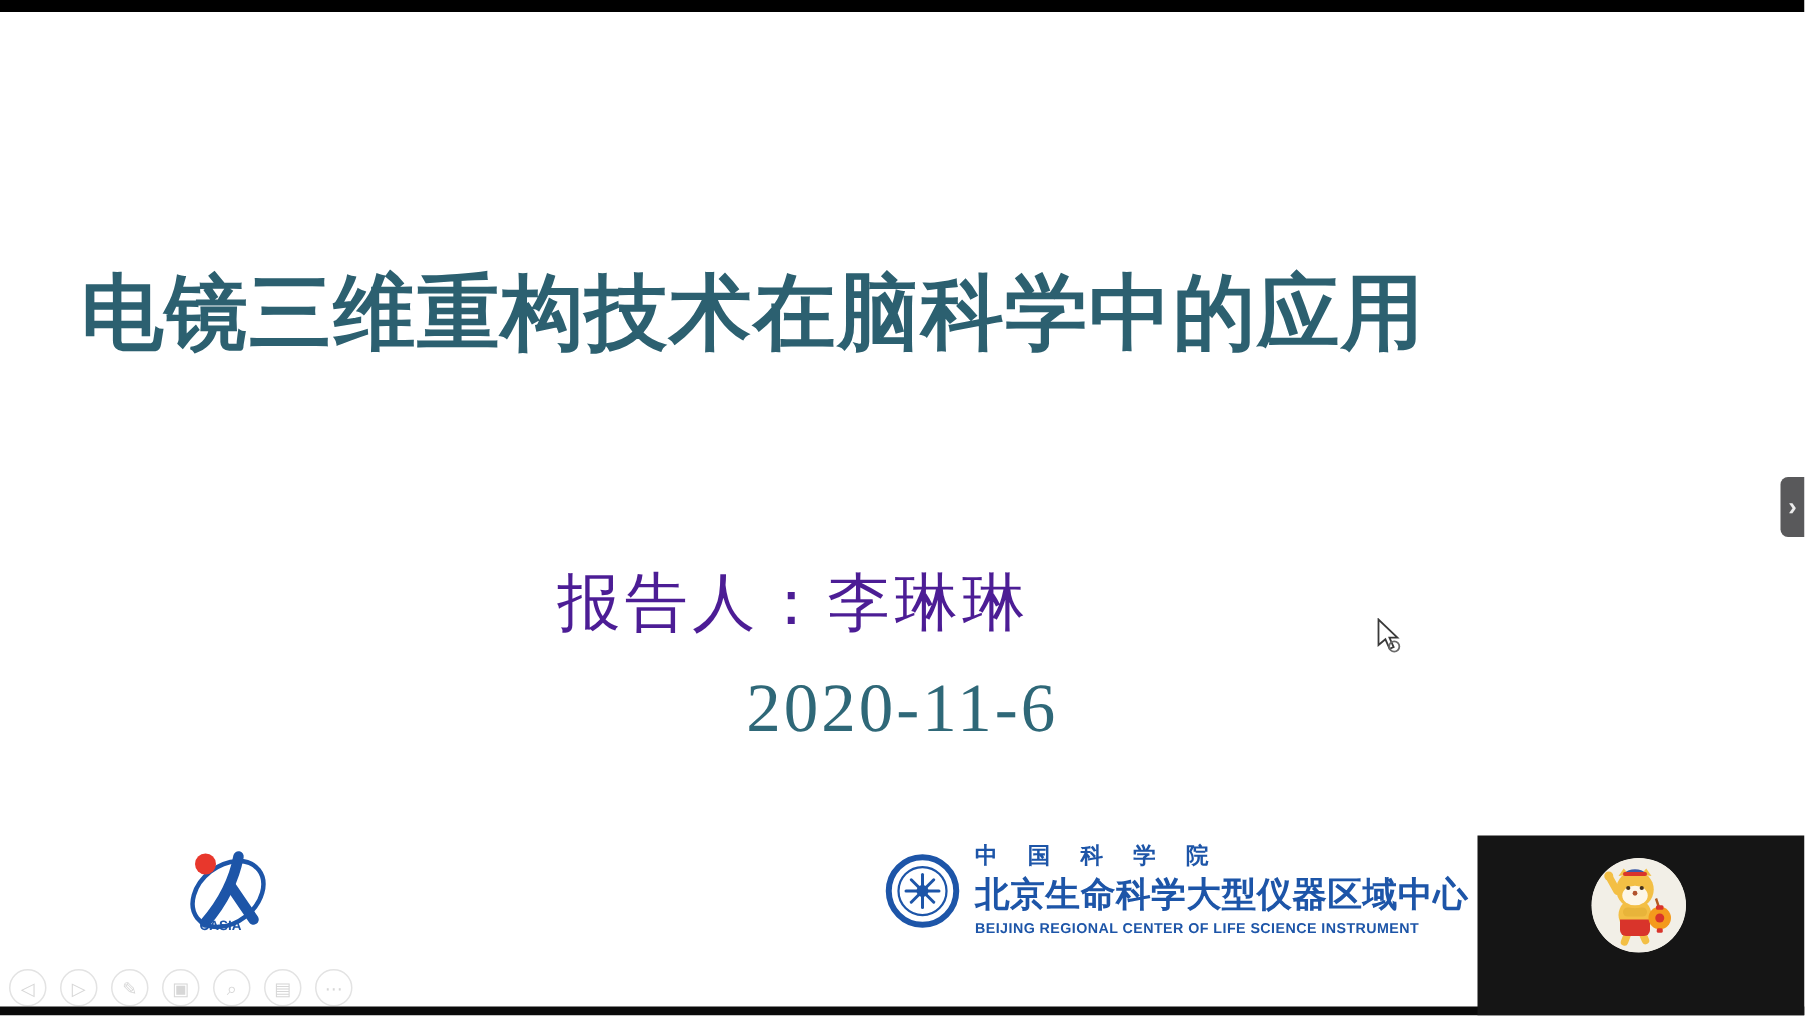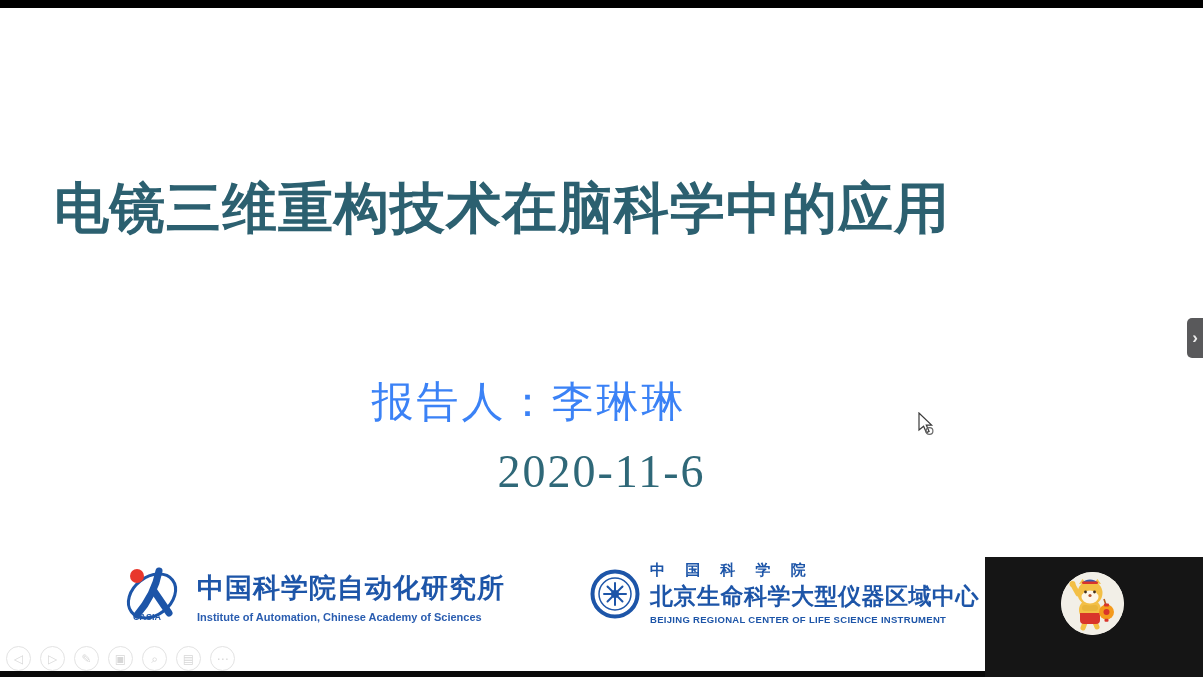--- a/index.html
+++ b/index.html
@@ -16,21 +16,21 @@
   .slide-title {
     position:absolute; left:0; top:172px; width:980px; text-align:center;
     font-family:"Liberation Serif","DejaVu Serif",serif;
     font-weight:bold; font-size:55px; letter-spacing:1px; color:#2c6070;
     white-space:nowrap;
     padding-left:24px;
   }
   .slide-presenter {
     position:absolute; left:0; top:374px; width:1047px; text-align:center;
     font-family:"Liberation Serif","DejaVu Serif",serif;
-    font-size:42px; letter-spacing:3px; color:#3b82f6; white-space:nowrap;padding-left:11px;
+    font-size:42px; letter-spacing:3px; color:#4c1d95; white-space:nowrap;padding-left:11px;
   }
   .slide-date {
     position:absolute; left:0; top:445px; width:1203px; text-align:center;
     font-family:"Liberation Serif","DejaVu Serif",serif;
     font-size:46px; letter-spacing:2px; color:#2f6878; white-space:nowrap;
   }
 
   
   .logo-left { position:absolute; left:123px; top:563px; display:flex; align-items:center; }
   .logo-left .mark { width:58px; height:66px; flex:0 0 auto; }
@@ -95,24 +95,20 @@
 <div class="slide-date">2020-11-6</div>
 
 <div class="logo-left">
   <svg class="mark" viewBox="0 0 58 66">
     <ellipse cx="29" cy="33" rx="26" ry="19" fill="none" stroke="#1d55a8" stroke-width="3" transform="rotate(-38 29 33)"></ellipse>
     <circle cx="14" cy="13" r="7" fill="#e8372c"></circle>
     <path d="M36 8 C33 24 26 38 14 52" fill="none" stroke="#1d55a8" stroke-width="7" stroke-linecap="round"></path>
     <path d="M31 28 L46 50" fill="none" stroke="#1d55a8" stroke-width="7" stroke-linecap="round"></path>
     <text x="10" y="57" font-size="9" font-weight="bold" fill="#1d55a8" font-family="Liberation Sans, sans-serif">CASIA</text>
   </svg>
-  <div class="ltext">
-    <div class="zh">中国科学院自动化研究所</div>
-    <div class="en">Institute of Automation, Chinese Academy of Sciences</div>
-  </div>
 </div>
 
 <div class="logo-right">
   <svg class="emblem" viewBox="0 0 50 50">
     <circle cx="25" cy="25" r="22.5" fill="none" stroke="#1d55a8" stroke-width="4"></circle>
     <circle cx="25" cy="25" r="16" fill="none" stroke="#1d55a8" stroke-width="1.5"></circle>
     <g stroke="#1d55a8" stroke-width="2" stroke-linecap="round">
       <line x1="25" y1="14" x2="25" y2="36"></line>
       <line x1="14" y1="25" x2="36" y2="25"></line>
       <line x1="17.5" y1="17.5" x2="32.5" y2="32.5"></line>

